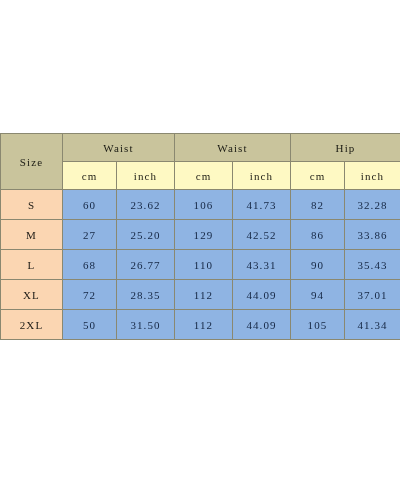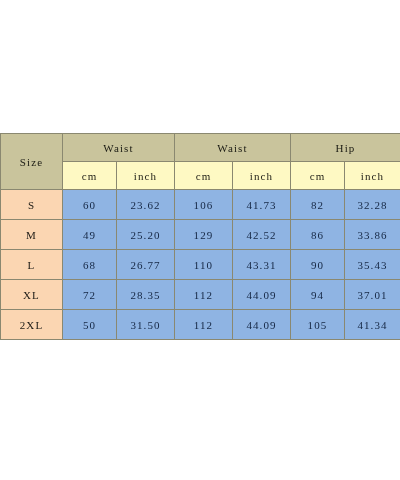--- a/index.html
+++ b/index.html
@@ -112,21 +112,21 @@
           <td class="size-cell">S</td>
           <td class="val-cell">60</td>
           <td class="val-cell">23.62</td>
           <td class="val-cell">106</td>
           <td class="val-cell">41.73</td>
           <td class="val-cell">82</td>
           <td class="val-cell">32.28</td>
         </tr>
         <tr>
           <td class="size-cell">M</td>
-          <td class="val-cell">49</td>
+          <td class="val-cell">27</td>
           <td class="val-cell">25.20</td>
           <td class="val-cell">129</td>
           <td class="val-cell">42.52</td>
           <td class="val-cell">86</td>
           <td class="val-cell">33.86</td>
         </tr>
         <tr>
           <td class="size-cell">L</td>
           <td class="val-cell">68</td>
           <td class="val-cell">26.77</td>

